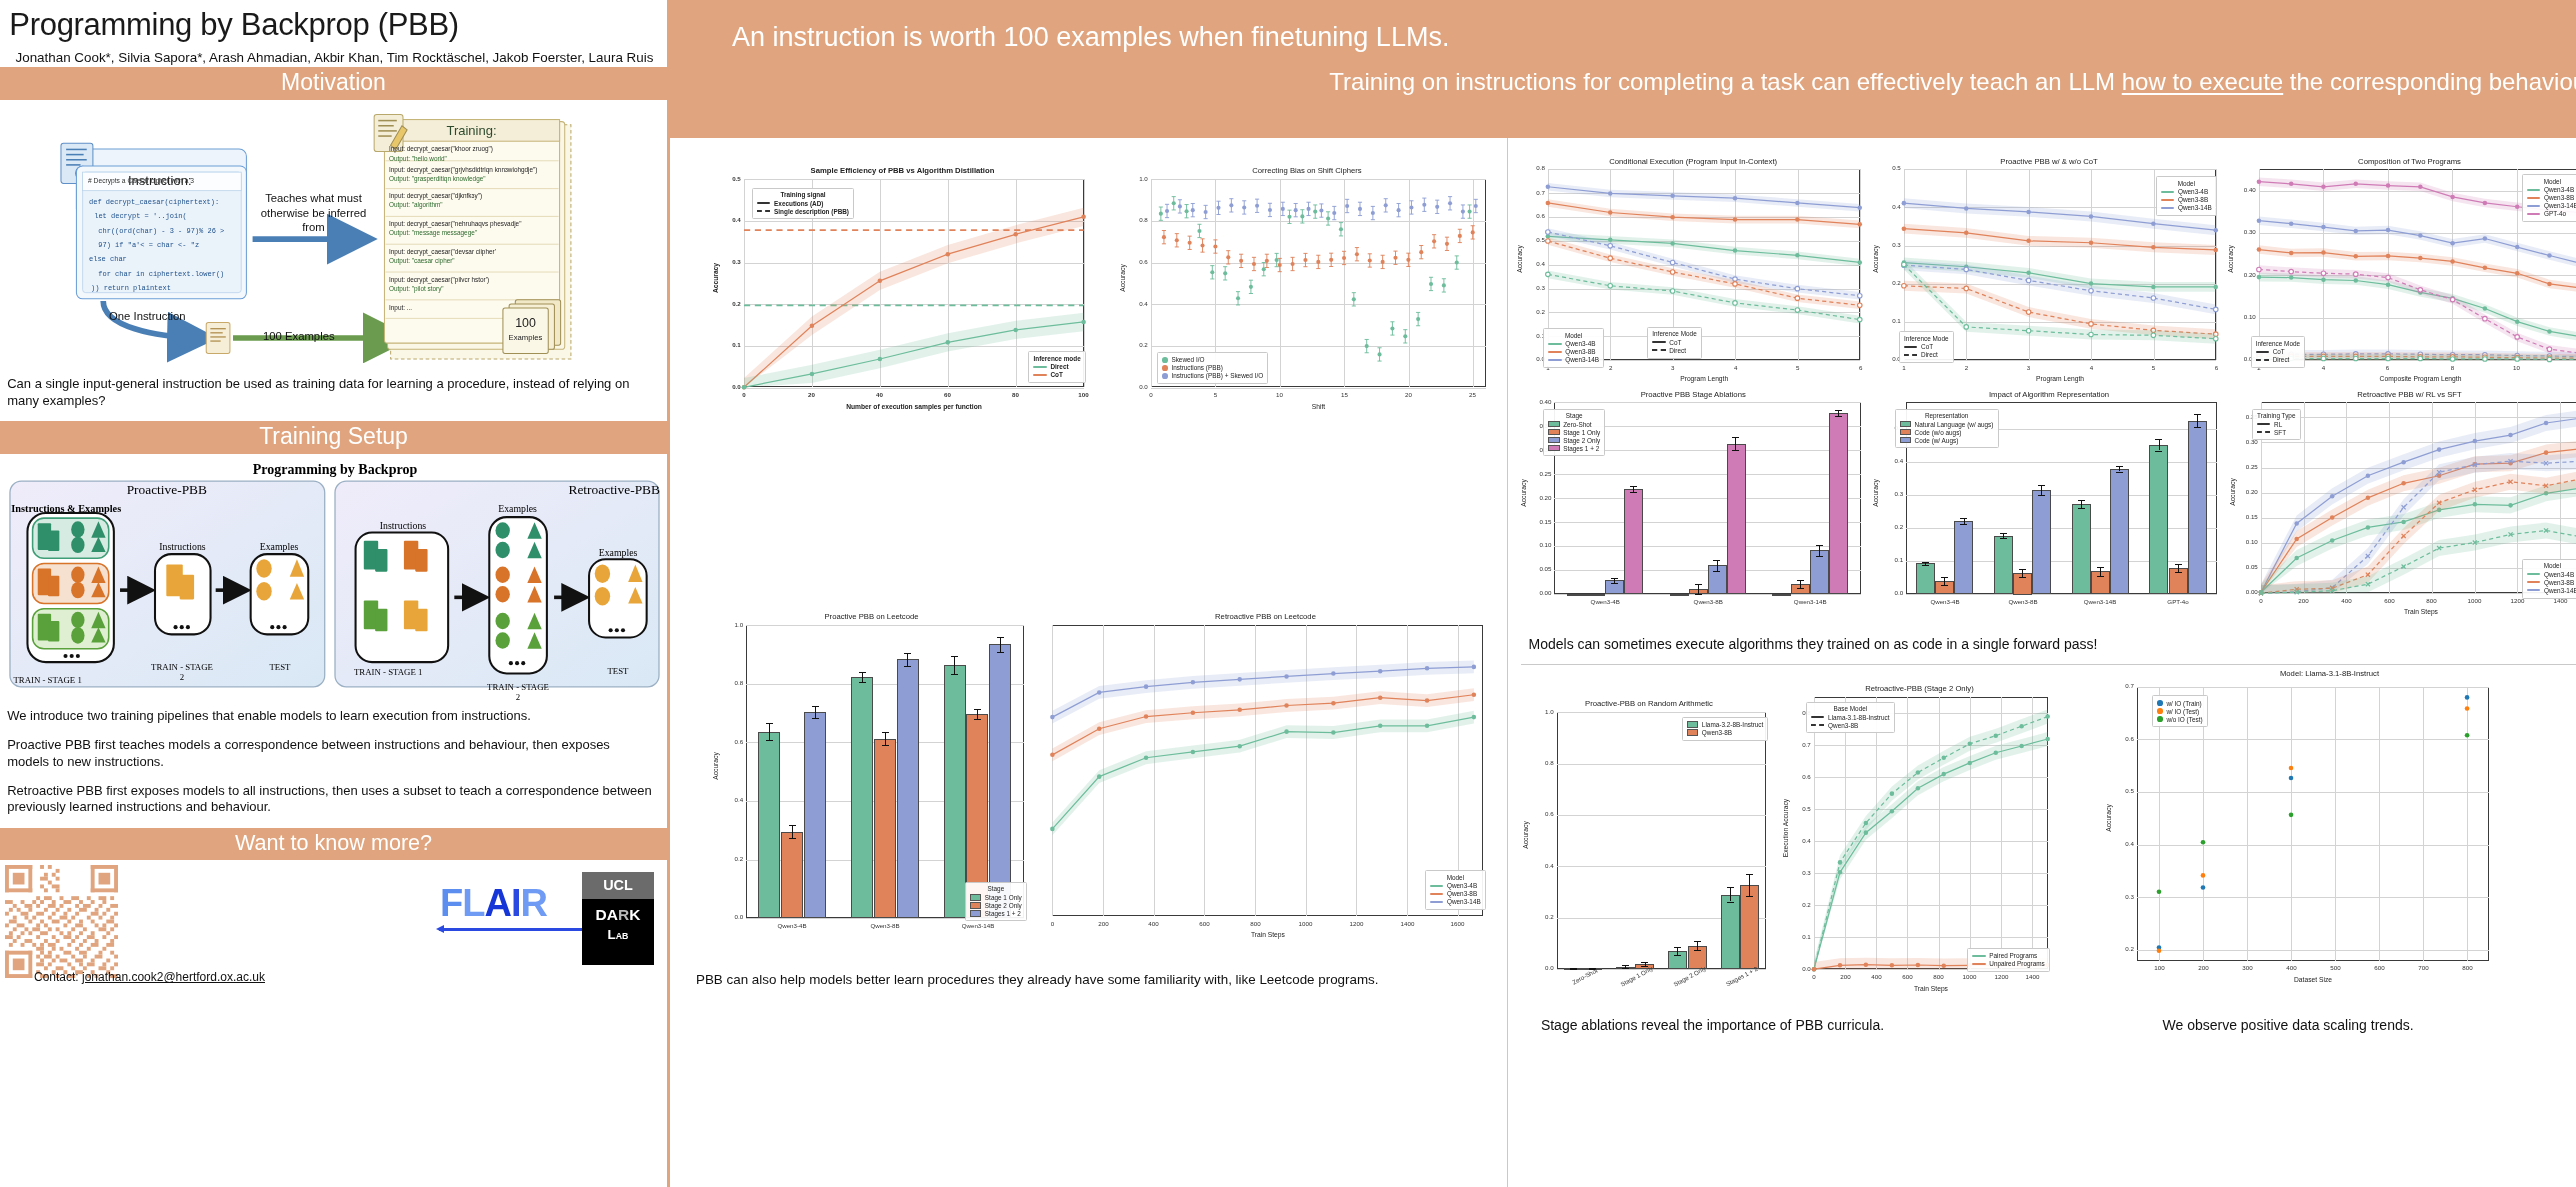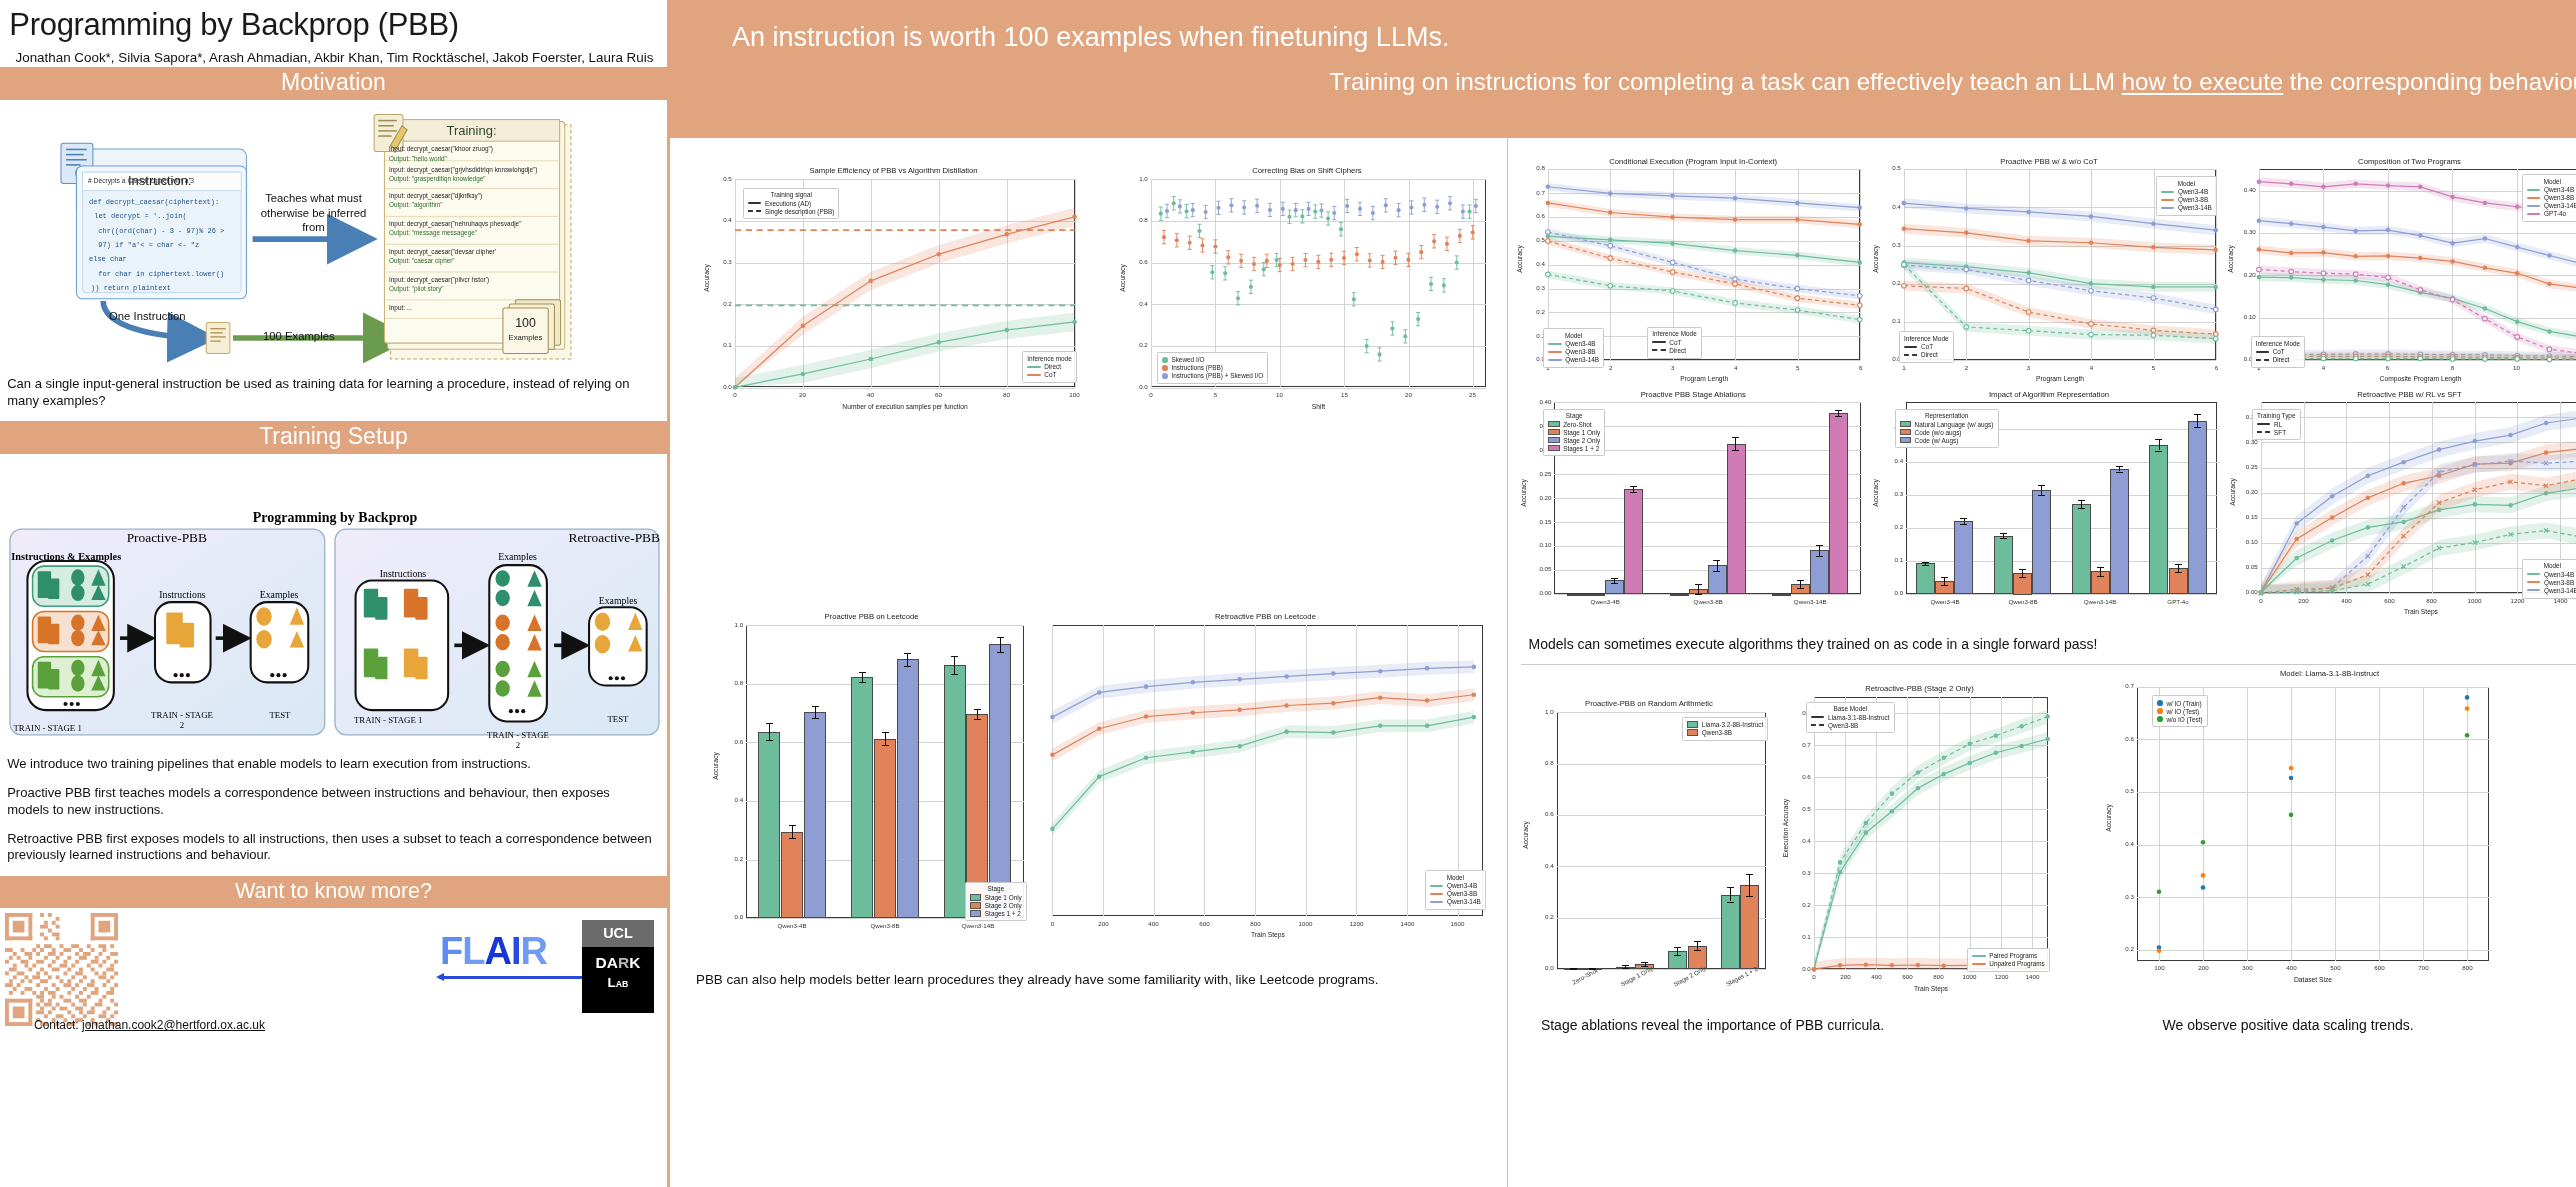--- a/index.html
+++ b/index.html
@@ -212,21 +212,21 @@
       </div>
       <div style="position:absolute;left:503px;top:216px;width:45px;text-align:center;font-size:12.4px;color:#222;">100</div>
       <div style="position:absolute;left:503px;top:233px;width:45px;text-align:center;font-size:7.7px;color:#222;">Examples</div>
     </div>
 
     <div class="ltext" style="padding-top:3.1px">Can a single input-general instruction be used as training data for learning a procedure, instead of relying on many examples?</div>
 
     <div class="band" style="margin-top:11.3px">Training Setup</div>
 
     <div class="fig-training">
-      <div style="text-align:center;font-size:14px;font-weight:700;padding-top:8.2px;font-family:'Liberation Serif',serif;margin-top:48px;">Programming by Backprop</div>
+      <div style="text-align:center;font-size:14px;font-weight:700;padding-top:8.2px;font-family:'Liberation Serif',serif;">Programming by Backprop</div>
       <svg class="ov" style="top:23px" width="670" height="216" viewBox="0 0 1300 420">
         <defs>
           <linearGradient id="pg" x1="0" y1="0" x2="1" y2="1">
             <stop offset="0%" stop-color="#f0ecfa"></stop>
               <stop offset="100%" stop-color="#d9e8f5"></stop>
             </linearGradient>
           <marker id="ablk" markerWidth="8" markerHeight="8" refX="6" refY="4" orient="auto">
             <path d="M0,0 L8,4 L0,8 Z" fill="#111"></path>
             </marker>
         </defs>
@@ -582,21 +582,21 @@
       </div>
     </div>
   </div>
 
   <div class="header">
     <div class="hl1">An instruction is worth 100 examples when finetuning LLMs.</div>
     <div class="hl2"><span>Training on instructions for completing a task can effectively teach an LLM </span><u>how to execute</u><span> the corresponding behaviour.</span></div>
   </div>
 
   <div class="mid-col">
-    <div id="c-sample-efficiency" class="chart" style="position:absolute;left:30px;top:28px;width:381px;height:247px;">
+    <div id="c-sample-efficiency" class="chart" style="position:absolute;left:39px;top:28px;width:381px;height:247px;font-weight:bold;">
         <div class="ctitle">Sample Efficiency of PBB vs Algorithm Distillation</div>
         <div class="plot" style="left:32px;top:13.4px;width:340px;height:208px;"></div>
         <div class="grid-h" style="top:222px;left:32px;width:340px;"></div>
         <div class="ytick" style="left:8.2px;top:217px;width:20.6px;">0.0</div>
         <div class="grid-h" style="top:180px;left:32px;width:340px;"></div>
         <div class="ytick" style="left:8.2px;top:175px;width:20.6px;">0.1</div>
         <div class="grid-h" style="top:138px;left:32px;width:340px;"></div>
         <div class="ytick" style="left:8.2px;top:134px;width:20.6px;">0.2</div>
         <div class="grid-h" style="top:97px;left:32px;width:340px;"></div>
         <div class="ytick" style="left:8.2px;top:92px;width:20.6px;">0.3</div>

